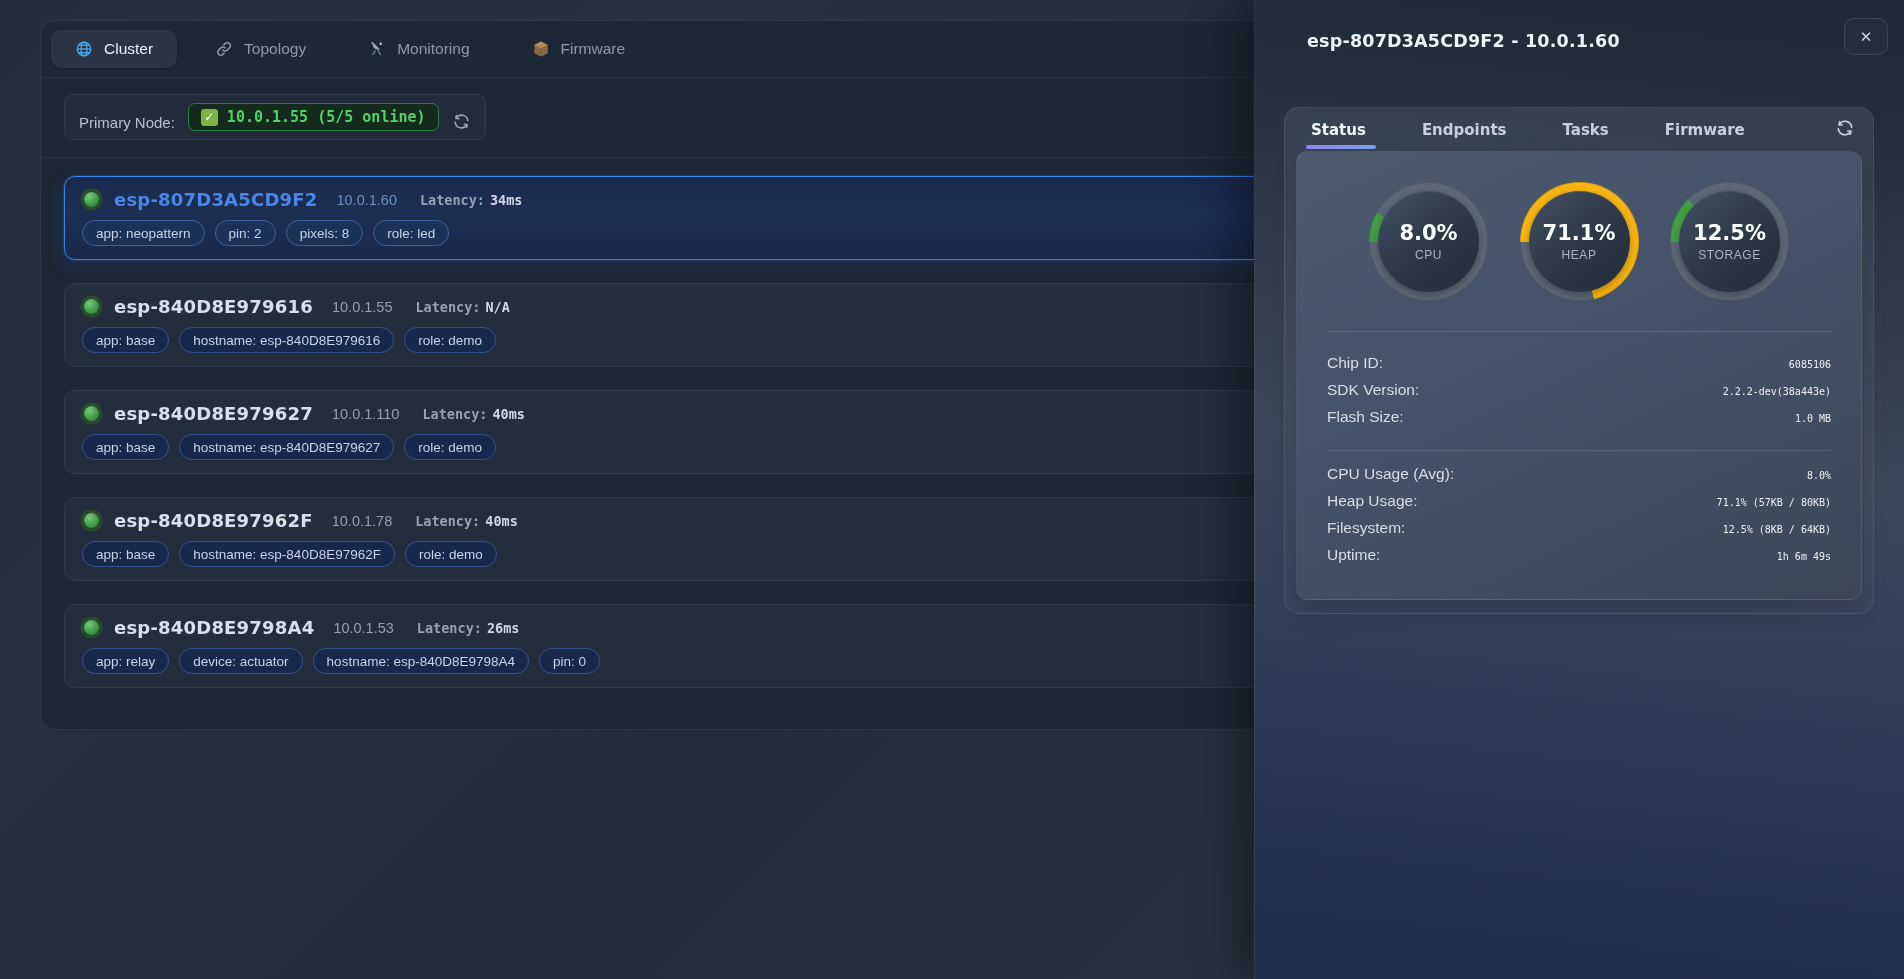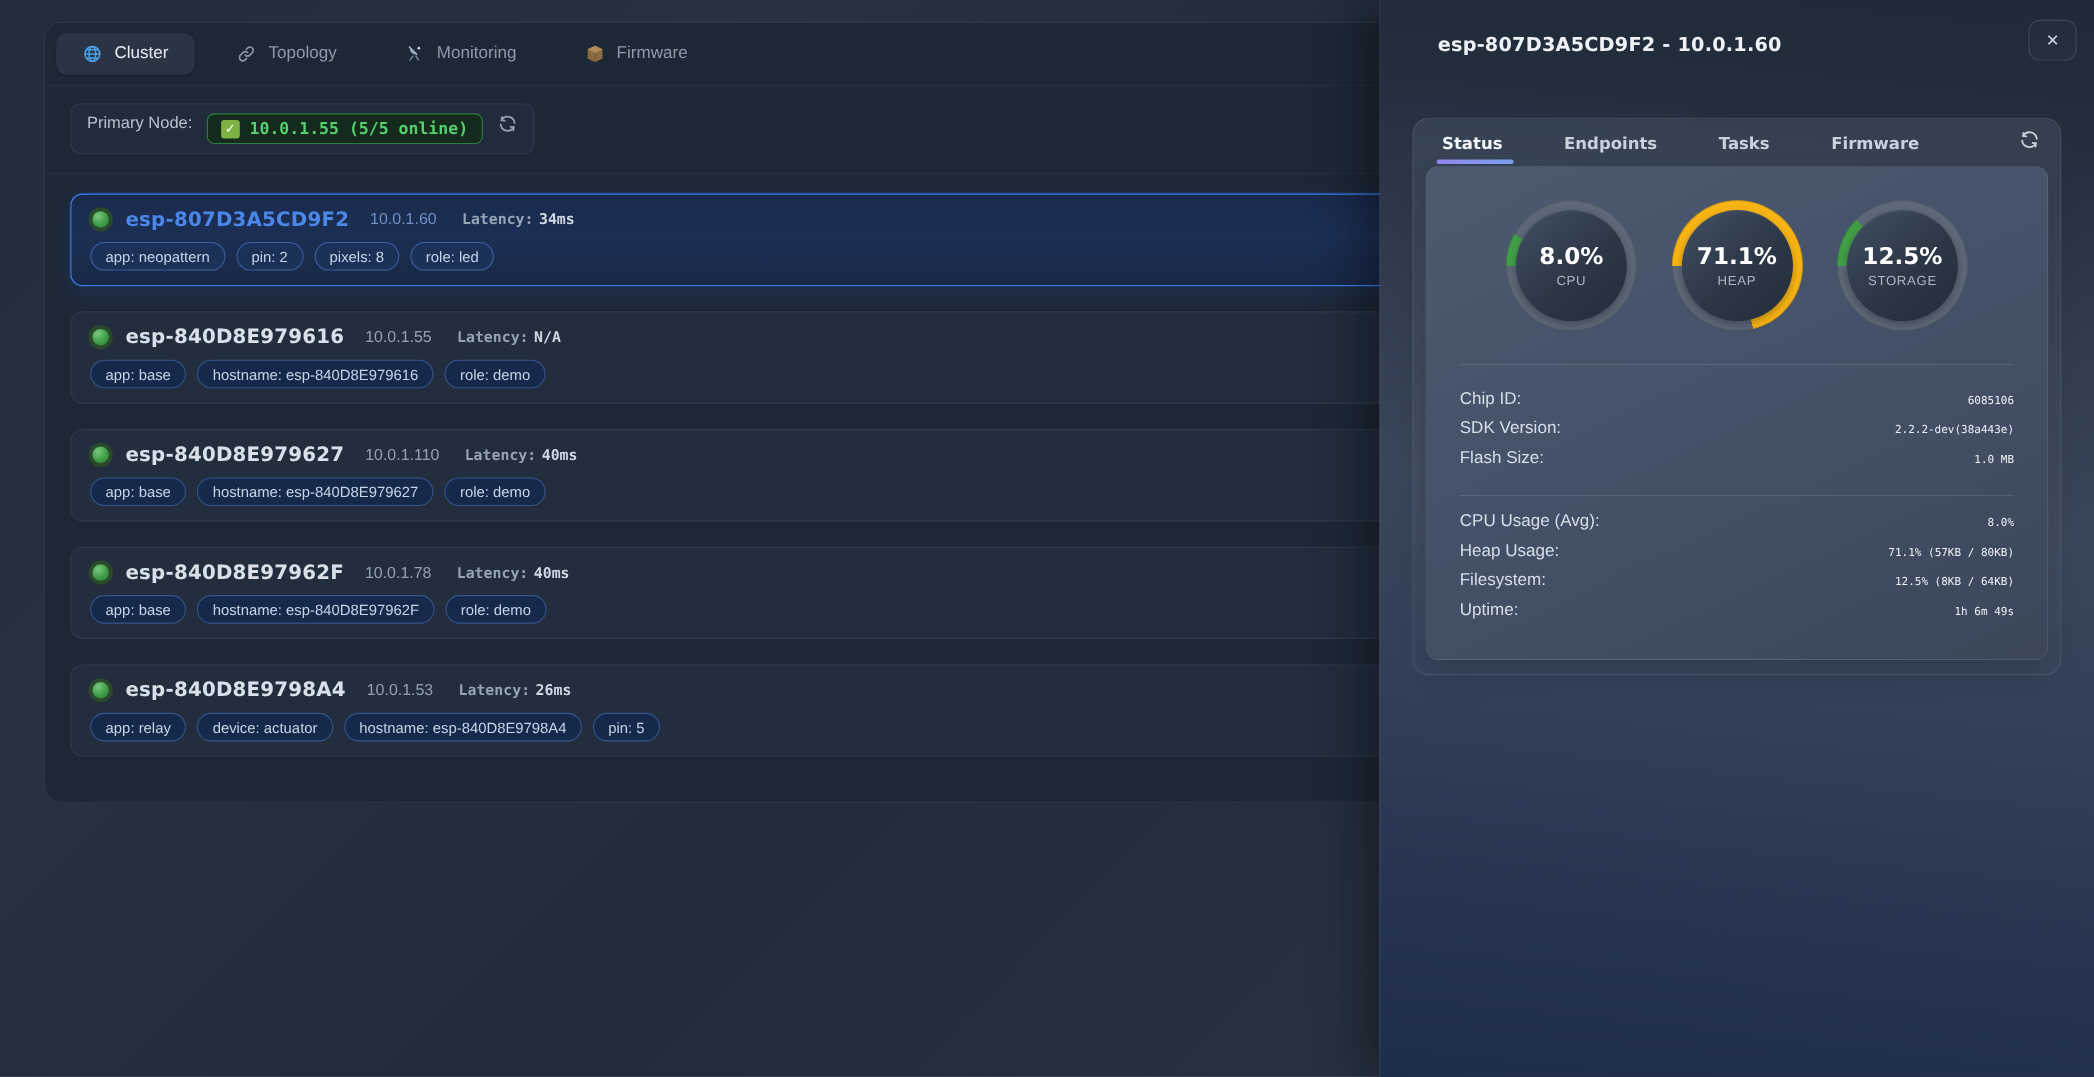--- a/index.html
+++ b/index.html
@@ -17,21 +17,21 @@
     background:#1d2836; border:1px solid #2b3848; border-radius:16px;
   }
   .navbar { display:flex; align-items:center; padding:7px 10px; height:57px;
     border-bottom:1px solid rgba(255,255,255,.05); }
   .nav-tab { display:flex; align-items:center; gap:11px; padding:10px 24px; margin-right:14px;
     border-radius:10px; color:#8e9aac; font-size:15.5px; cursor:pointer; }
   .nav-tab.active { background:#2a3444; color:#e9eef5; box-shadow:0 1px 2px rgba(0,0,0,.25); }
   .nav-icon { display:inline-flex; width:18px; height:18px; }
 
   .primary-section { padding:16px 23px 17px; border-bottom:1px solid rgba(255,255,255,.05); }
-  .primary-box { display:inline-flex; align-items:flex-start; gap:13px; padding:8px 14px;
+  .primary-box { display:inline-flex; align-items:flex-end; gap:13px; padding:8px 14px;
     border:1px solid #2e3b4d; border-radius:9px; background:#202c3c; }
   .primary-label { font-size:15px; color:#b7c2d0; }
   .status-badge { display:inline-flex; align-items:center; gap:9px; padding:4px 12px;
     border:1px solid #2e7d45; border-radius:7px; background:#132a1c;
     font:bold 15px "DejaVu Sans Mono", monospace; color:var(--badge-green); }
   .check-box { width:17px; height:17px; border-radius:3px; background:#7cb342; color:#fff;
     display:grid; place-items:center; font:bold 12px "DejaVu Sans", sans-serif; }
   .refresh { color:#97a3b3; display:inline-flex; cursor:pointer; }
 
   .device-list { padding:18px 23px 0; }
@@ -234,21 +234,21 @@
        <span class="dev-name">esp-840D8E9798A4</span>
        <span class="dev-ip">10.0.1.53</span>
        <span class="dev-lat">
          <span class="lat-label">Latency:</span><span class="lat-val">26ms</span>
        </span>
      </div>
      <div class="chip-row">
             <span class="chip">app: relay</span>
             <span class="chip">device: actuator</span>
             <span class="chip">hostname: esp-840D8E9798A4</span>
-            <span class="chip">pin: 5</span>
+            <span class="chip">pin: 0</span>
           </div>
         </div>
       </div>
   </section>
 
   <aside class="panel">
     <div class="panel-header">
       <div class="panel-title">esp-807D3A5CD9F2 - 10.0.1.60</div>
       <div class="close-btn">
         <span>✕</span>

